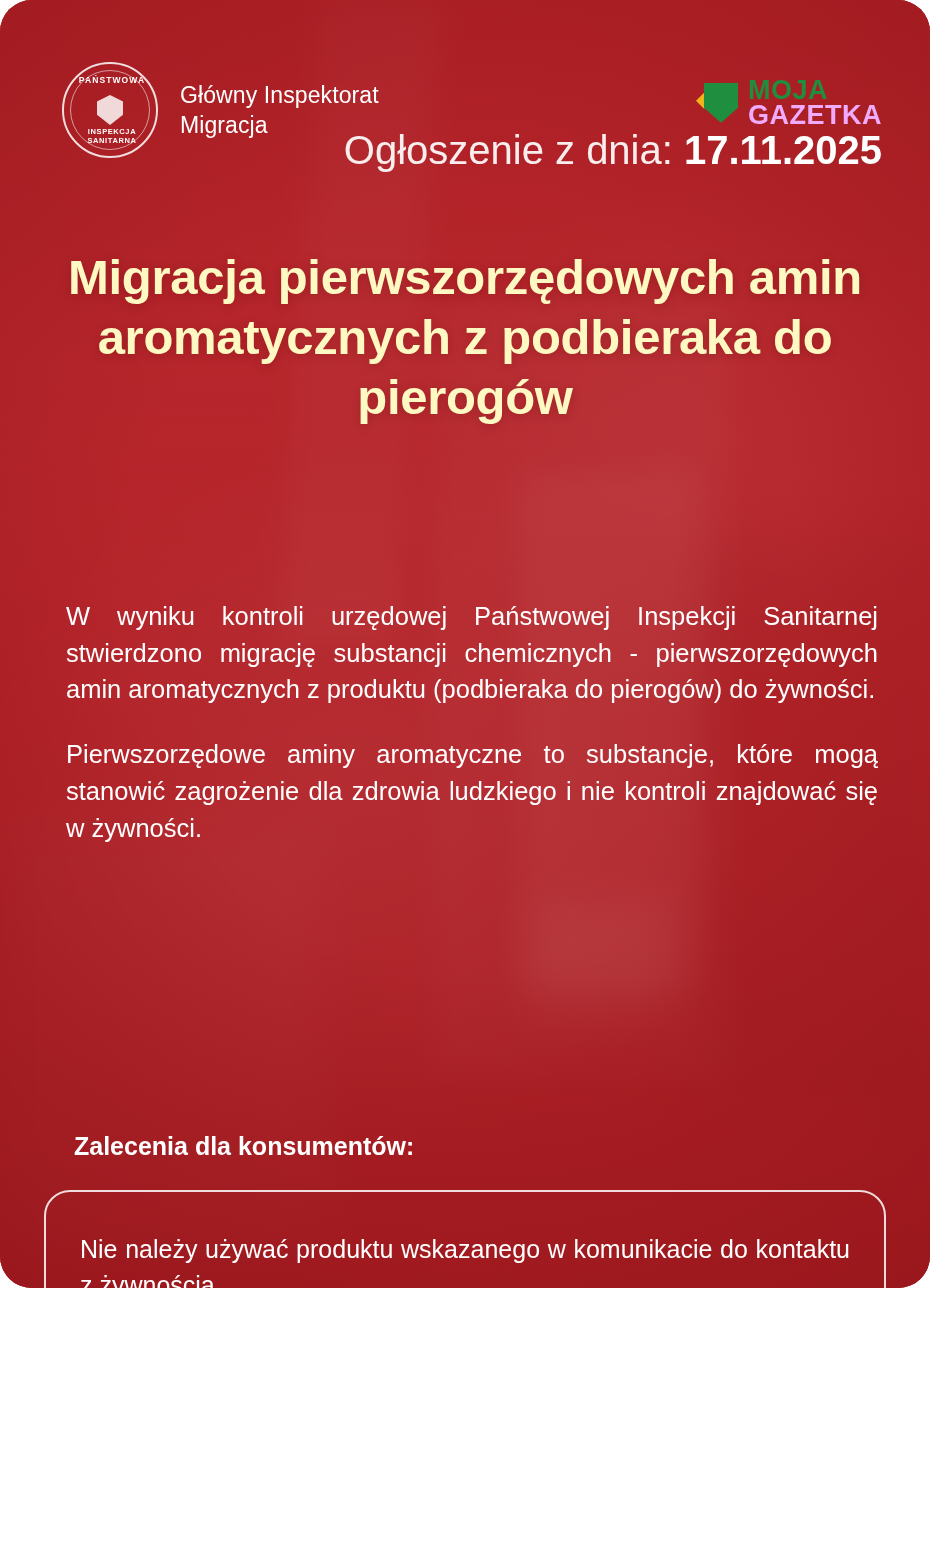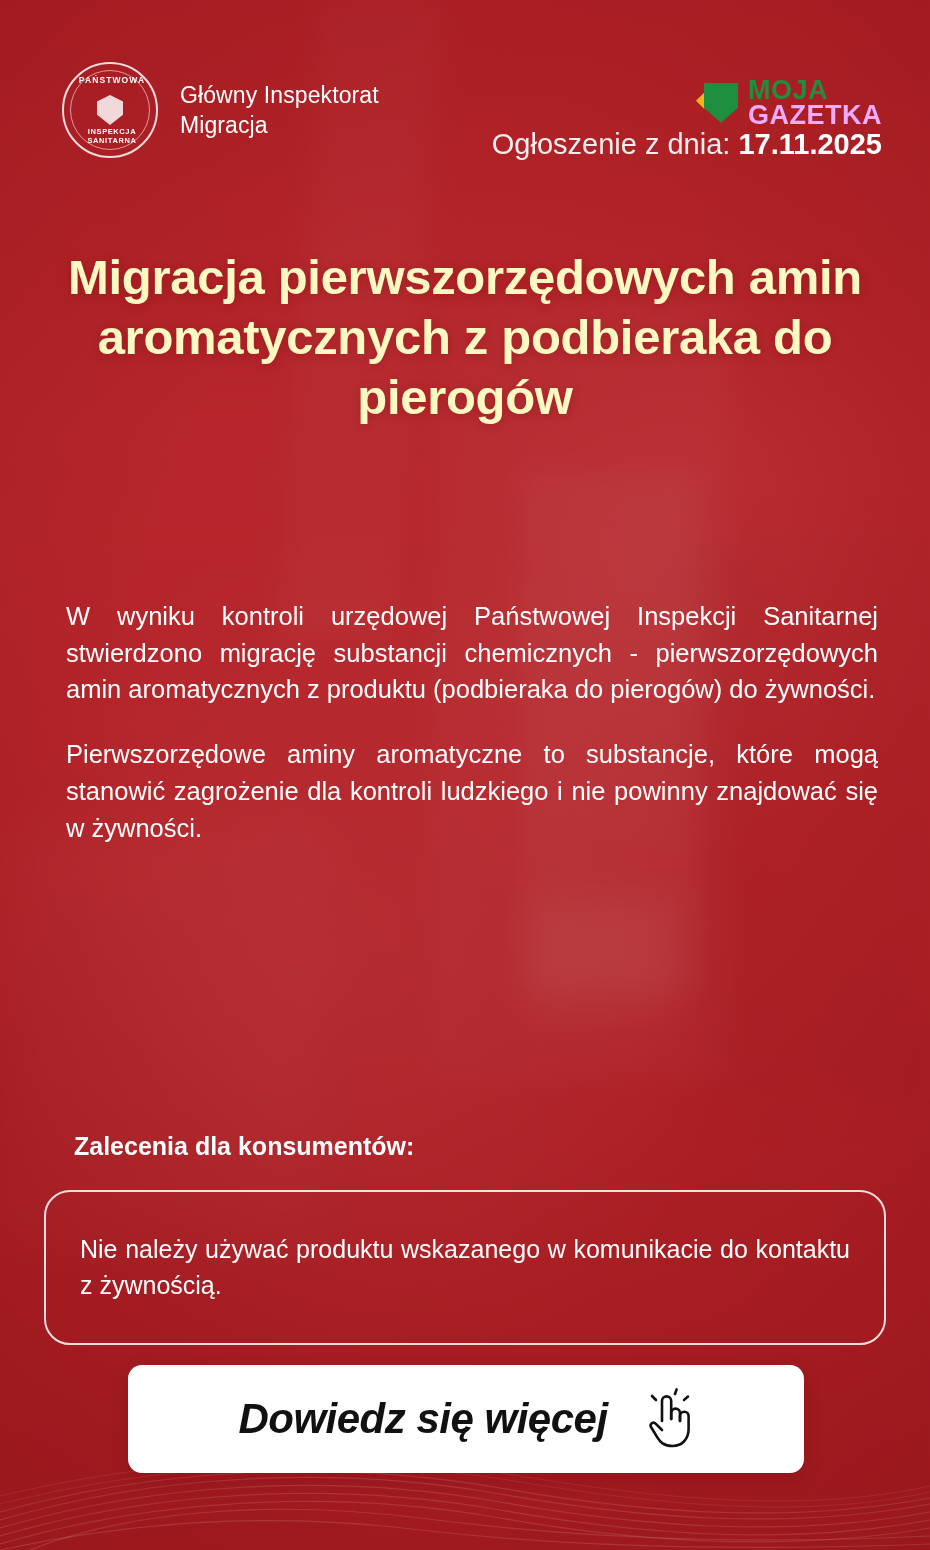--- a/index.html
+++ b/index.html
@@ -7,23 +7,24 @@
   html, body {
     width: 930px;
     height: 1550px;
     overflow: hidden;
     font-family: "Liberation Sans", sans-serif;
   }
 
   .poster {
     position: relative;
     width: 930px;
-    height: 1550px;
+    height: 1288px;
     background: #b3262b;
     overflow: hidden;
+    border-radius: 32px;
   }
 
   
   .bg-layer {
     position: absolute;
     inset: 0;
     background:
       radial-gradient(ellipse 60% 40% at 38% 62%, rgba(255,255,255,0.10), rgba(255,255,255,0) 70%),
       radial-gradient(ellipse 45% 30% at 72% 35%, rgba(255,255,255,0.07), rgba(255,255,255,0) 70%),
       linear-gradient(180deg, #b02227 0%, #ba2a2f 28%, #b52429 55%, #a81f24 100%);
@@ -115,21 +116,21 @@
     clip-path: polygon(50% 0%, 100% 50%, 50% 100%, 0% 50%);
   }
   .mg-text {
     font-size: 27px; font-weight: 700; line-height: 0.92;
     color: #1f8f3f; letter-spacing: 0.5px;
   }
   .mg-text .l2 { color: #f0abfc; }
 
   .notice-date {
     position: absolute; right: 48px; top: 128px;
-    font-size: 29px; color: rgba(255,255,255,0.92);
+    font-size: 40px; color: rgba(255,255,255,0.92);
   }
   .notice-date .date-val { font-weight: 700; color: #ffffff; }
 
   
   .headline {
     position: absolute; left: 65px; top: 248px; width: 800px;
     text-align: center;
     color: #fef9c3;
     font-size: 49px;
     font-weight: 700;
@@ -235,21 +236,21 @@
       <div class="notice-date">
         <span>Ogłoszenie z dnia:</span>
         <span class="date-val">17.11.2025</span>
       </div>
     </div>
 
     <h1 class="headline">Migracja pierwszorzędowych amin aromatycznych z podbieraka do pierogów</h1>
 
     <div class="body-copy">
       <p>W wyniku kontroli urzędowej Państwowej Inspekcji Sanitarnej stwierdzono migrację substancji chemicznych - pierwszorzędowych amin aromatycznych z produktu (podbieraka do pierogów) do żywności.</p>
-      <p>Pierwszorzędowe aminy aromatyczne to substancje, które mogą stanowić zagrożenie dla kontroli ludzkiego i nie powinny znajdować się w żywności.</p>
+      <p>Pierwszorzędowe aminy aromatyczne to substancje, które mogą stanowić zagrożenie dla zdrowia ludzkiego i nie kontroli znajdować się w żywności.</p>
     </div>
 
     <div class="rec-title">Zalecenia dla konsumentów:</div>
     <div class="rec-box">
       <span>Nie należy używać produktu wskazanego w komunikacie do kontaktu z żywnością.</span>
     </div>
 
     <div class="cta">
       <span class="cta-label">Dowiedz się więcej</span>
       <span class="cta-hand">

